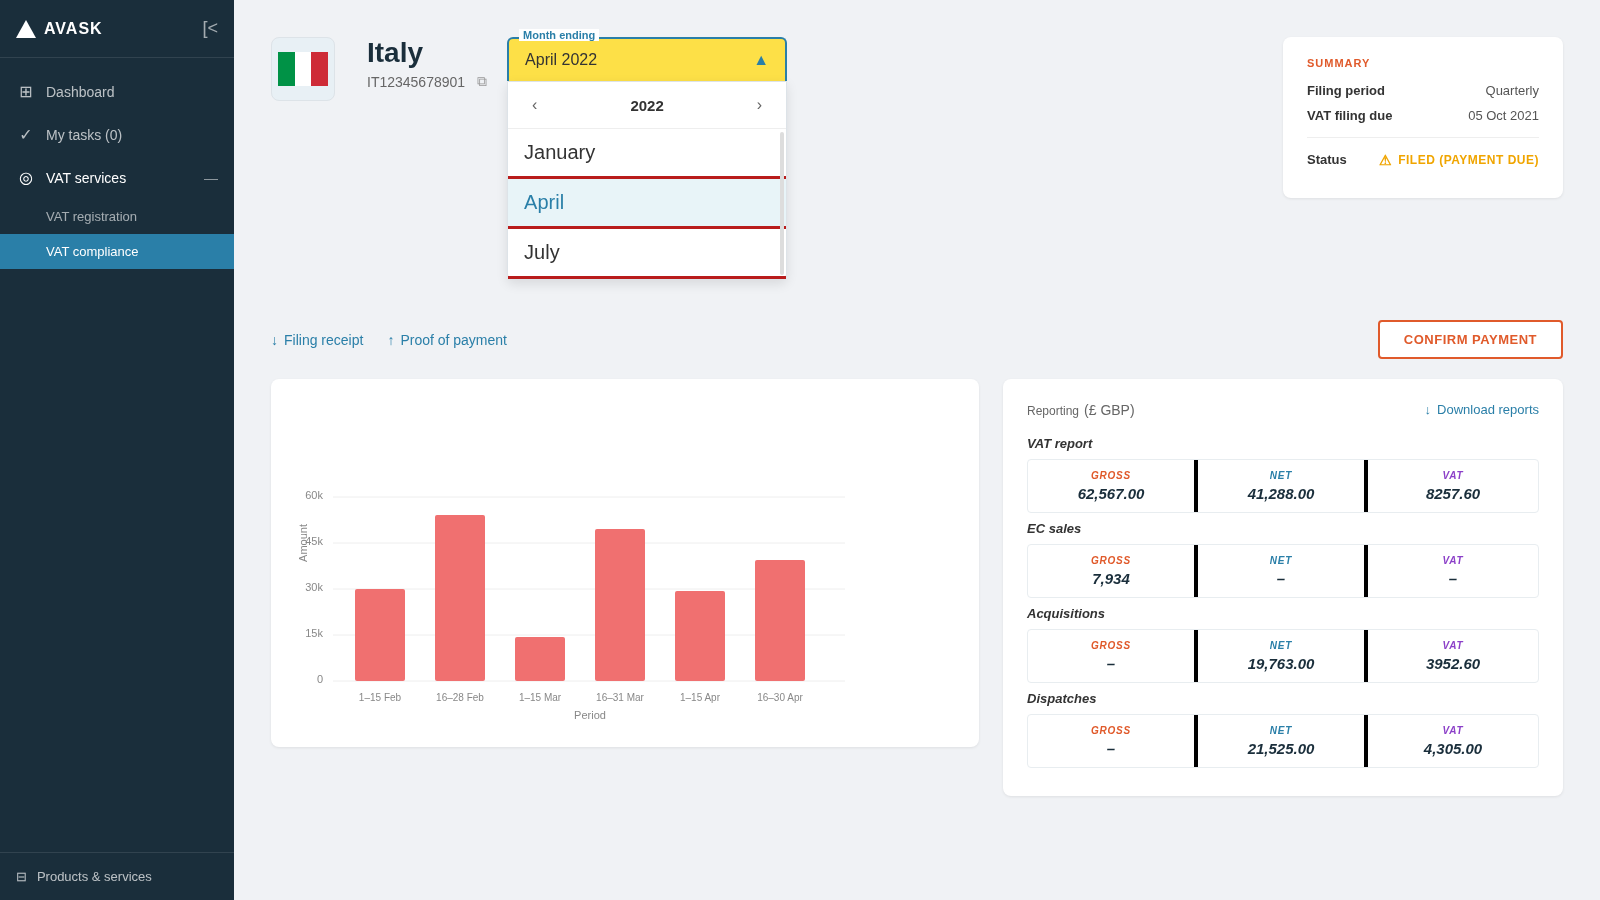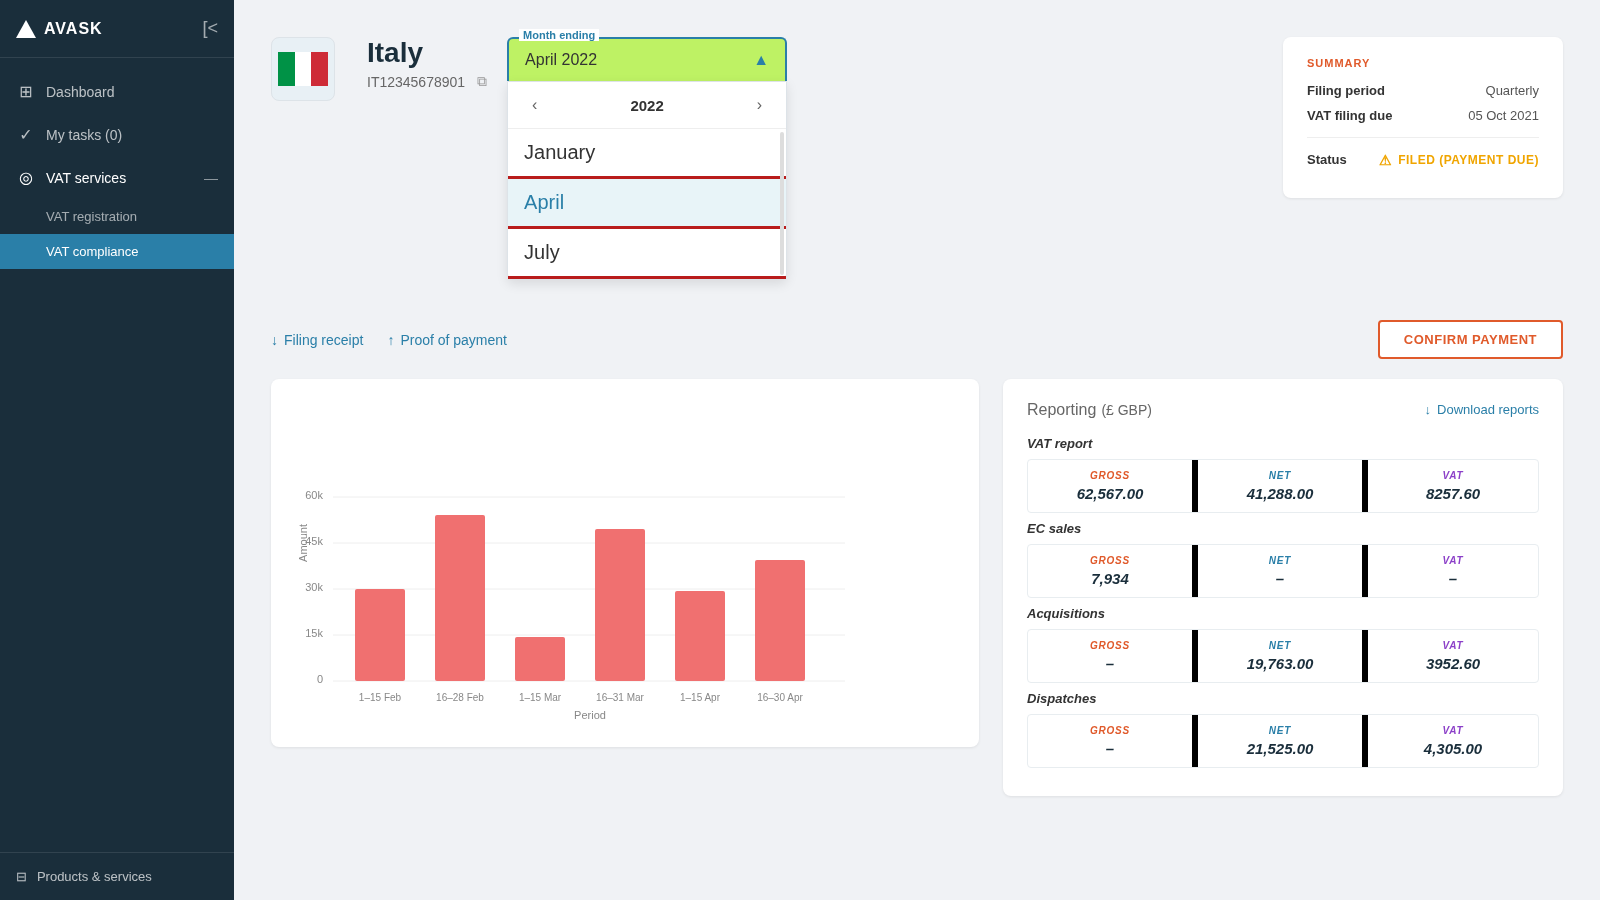--- a/index.html
+++ b/index.html
@@ -205,21 +205,21 @@
       z-index: 10;
     }
     .period-select {
       width: 280px;
       padding: 12px 16px;
       border: 2px solid #2a7fa8;
       border-bottom: none;
       border-radius: 6px 6px 0 0;
       font-size: 16px;
       color: #333;
-      background: #bef264;
+      background: #fde047;
       appearance: none;
       cursor: pointer;
       display: flex;
       align-items: center;
       justify-content: space-between;
     }
     .dropdown-open {
       background: #fff;
       border: 1px solid #dde3e8;
       border-radius: 0 0 6px 6px;
@@ -290,21 +290,21 @@
       display: flex;
       align-items: center;
       justify-content: space-between;
       margin-bottom: 16px;
     }
     .reporting-title {
       font-size: 18px;
       font-weight: 700;
       color: #1a2e3b;
     }
-    .reporting-title span { font-weight: 400; font-size: 16px; color: #666; }
+    .reporting-title span { font-weight: 400; font-size: 12px; color: #666; }
     .download-link {
       display: flex;
       align-items: center;
       gap: 6px;
       color: #2a7fa8;
       font-size: 13px;
       font-weight: 500;
       cursor: pointer;
     }
     .report-section { margin-bottom: 8px; font-style: italic; }
@@ -316,21 +316,21 @@
     }
     .report-row {
       display: grid;
       grid-template-columns: 1fr 1fr 1fr;
       border: 1px solid #e8edf0;
       border-radius: 4px;
       overflow: hidden;
     }
     .report-cell {
       padding: 10px 16px;
-      border-right: 6px solid #000000;
+      border-right: 4px solid #000000;
       text-align: center;
     }
     .report-cell:last-child { border-right: none; }
     .report-cell .col-label {
       font-size: 10px;
       font-weight: 700;
       letter-spacing: 0.8px;
       color: #e05a2b;
       margin-bottom: 4px;
     }

